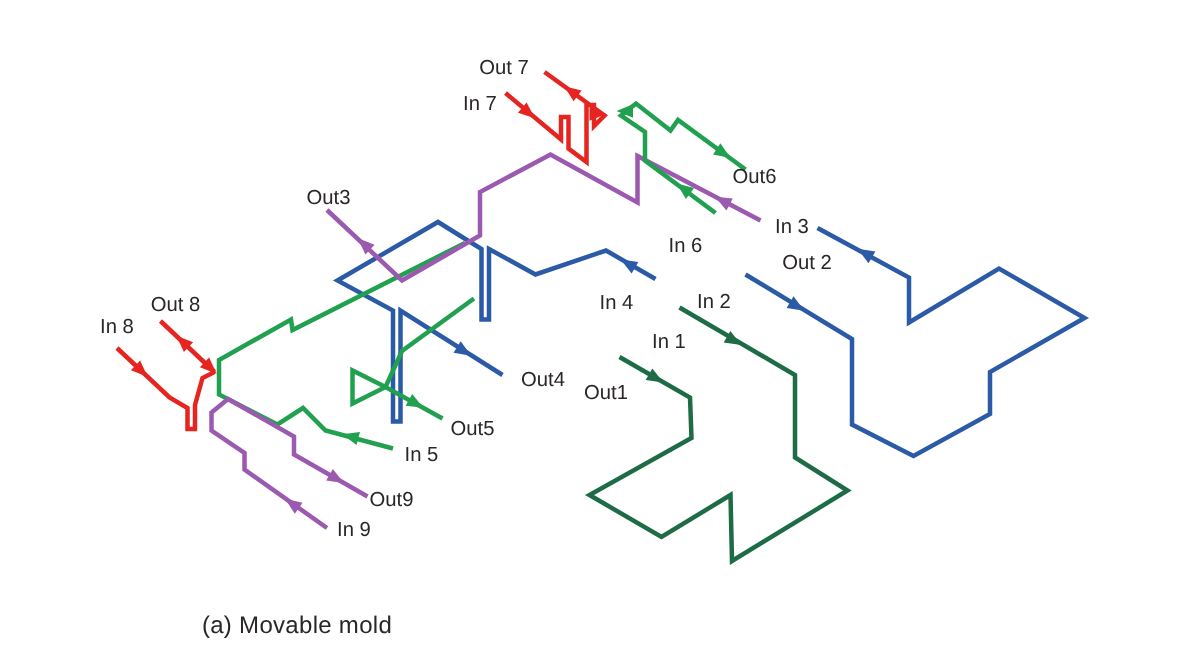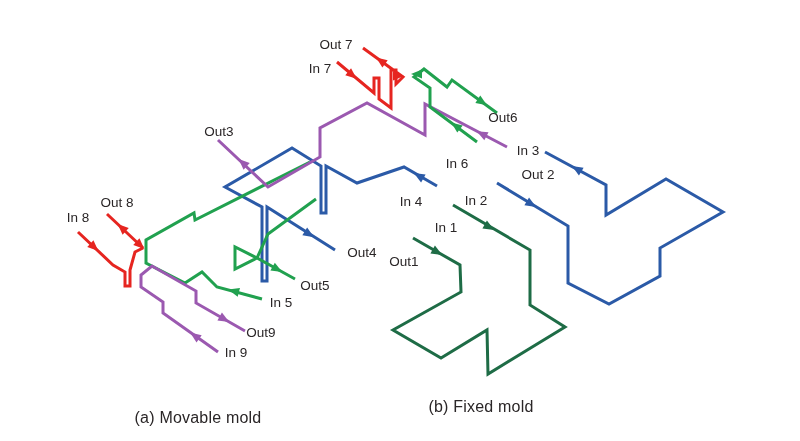--- a/index.html
+++ b/index.html
@@ -80,14 +80,13 @@
         <polyline points="107,214 143,248" fill="none" stroke="#e62520" stroke-width="3" stroke-linejoin="miter" stroke-linecap="butt"></polyline>
         <polyline points="78,232 113,265 125,272 125,286 130,286 130,270 135,252 143,248" fill="none" stroke="#e62520" stroke-width="3" stroke-linejoin="miter" stroke-linecap="butt"></polyline>
         <polygon points="-5,-4.5 6,0 -5,4.5" transform="translate(122,228) rotate(223)" fill="#e62520"></polygon>
         <polygon points="-5,-4.5 6,0 -5,4.5" transform="translate(94,247) rotate(43)" fill="#e62520"></polygon>
         <polygon points="-5,-4.5 6,0 -5,4.5" transform="translate(140,245) rotate(43)" fill="#e62520"></polygon>
         <text x="117" y="207" text-anchor="middle" class="port-label">Out 8</text>
         <text x="78" y="222" text-anchor="middle" class="port-label">In 8</text>
       </g>
     </svg>
   <div class="caption caption-a">(a) Movable mold</div>
-  <div class="caption caption-b">(b) Fixed mold</div>
 </div>
 
 </body></html>

